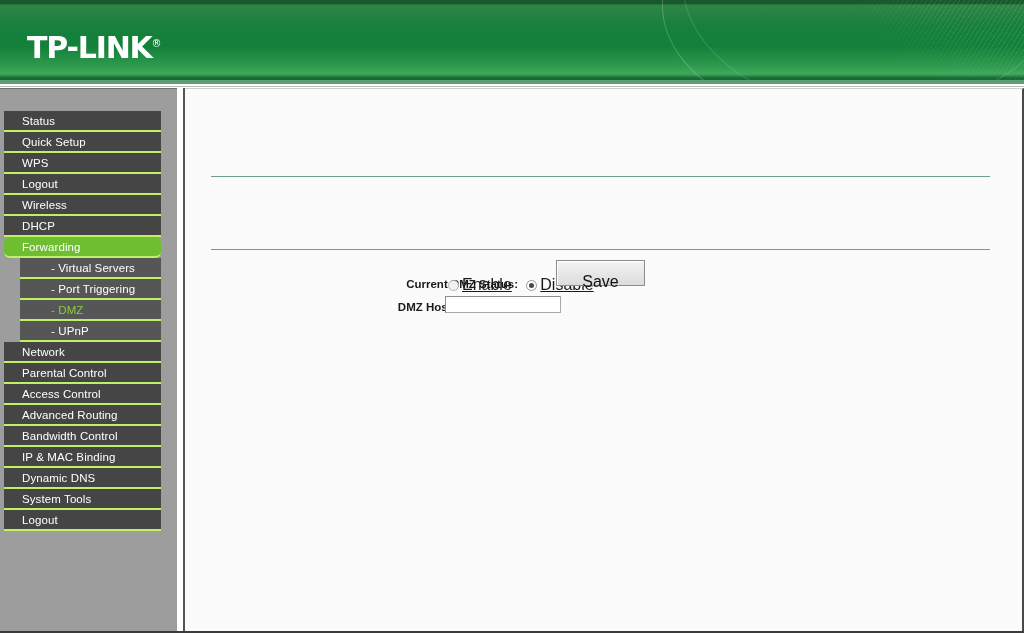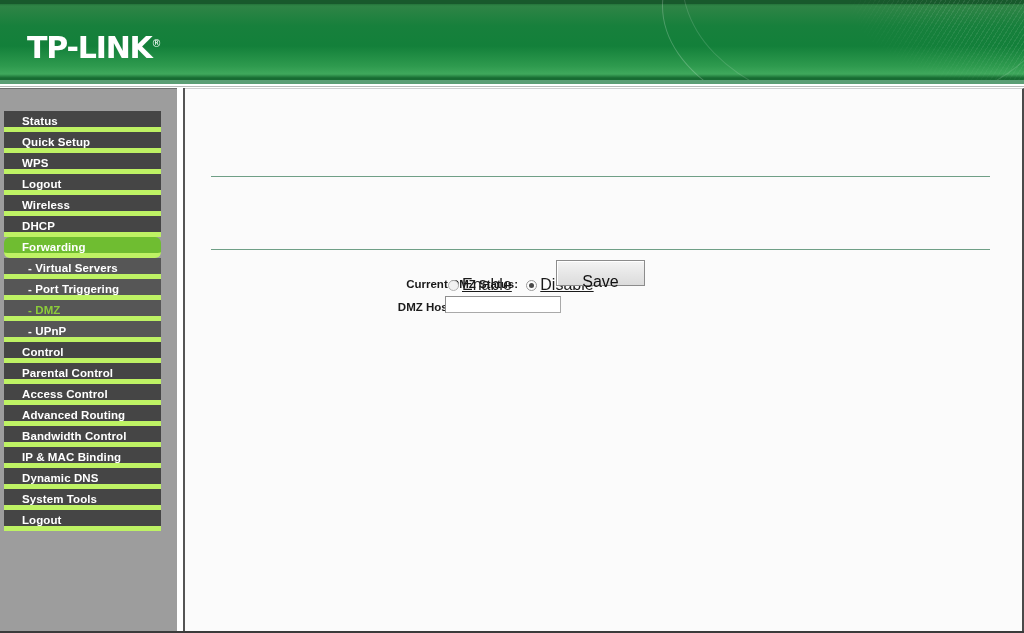--- a/index.html
+++ b/index.html
@@ -149,31 +149,32 @@
     top: 22px;
     width: 157px;
   }
   .menu-item {
     position: relative;
     height: 21px;
     line-height: 21px;
     background: #454545;
     color: #ffffff;
     font-size: 11.5px;
-    font-weight: bold;
+    font-weight: normal;
     padding-left: 18px;
     box-sizing: border-box;
-    border-bottom: 5px solid #bef264;
+    border-bottom: 2px solid #bef264;
     letter-spacing: 0.1px;
     white-space: nowrap;
     overflow: hidden;
   }
   .menu-item.sub {
     background: #565656;
-    padding-left: 24px;
+    padding-left: 31px;
+    margin-left: 16px;
   }
   .menu-item.active {
     background: #6fbd31;
     color: #ffffff;
     border-radius: 6px;
   }
   .menu-item.sub.current {
     color: #8ccc3a;
   }
 
@@ -349,21 +350,21 @@
           <div class="menu-item">Quick Setup</div>
           <div class="menu-item">WPS</div>
           <div class="menu-item">Logout</div>
           <div class="menu-item">Wireless</div>
           <div class="menu-item">DHCP</div>
           <div class="menu-item active">Forwarding</div>
           <div class="menu-item sub">- Virtual Servers</div>
           <div class="menu-item sub">- Port Triggering</div>
           <div class="menu-item sub current">- DMZ</div>
           <div class="menu-item sub">- UPnP</div>
-          <div class="menu-item">Control</div>
+          <div class="menu-item">Network</div>
           <div class="menu-item">Parental Control</div>
           <div class="menu-item">Access Control</div>
           <div class="menu-item">Advanced Routing</div>
           <div class="menu-item">Bandwidth Control</div>
           <div class="menu-item">IP &amp; MAC Binding</div>
           <div class="menu-item">Dynamic DNS</div>
           <div class="menu-item">System Tools</div>
           <div class="menu-item">Logout</div>
         </div>
     </div>

